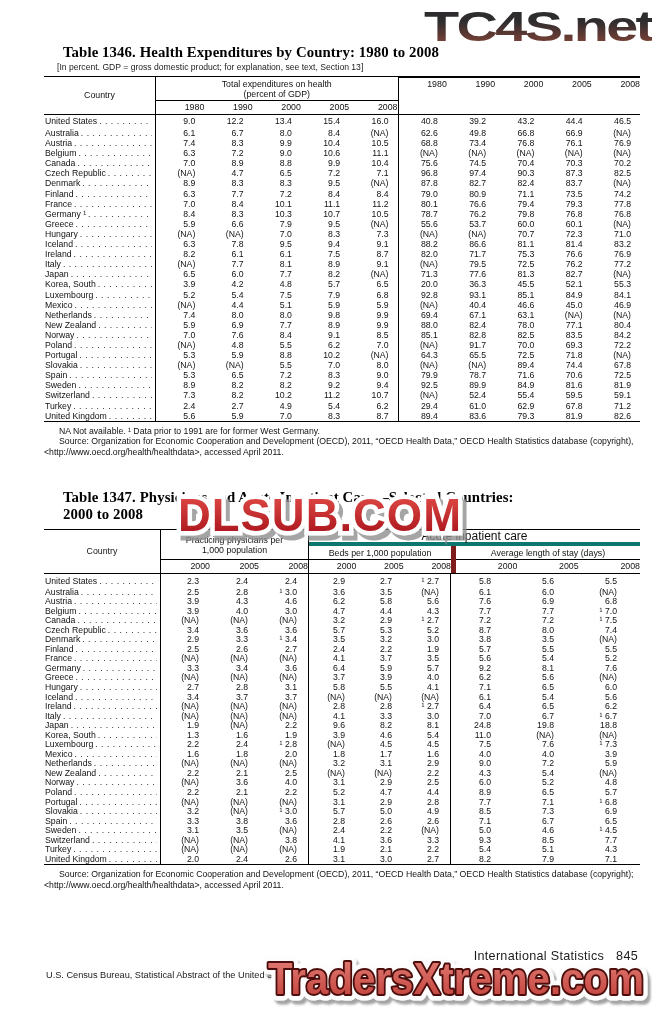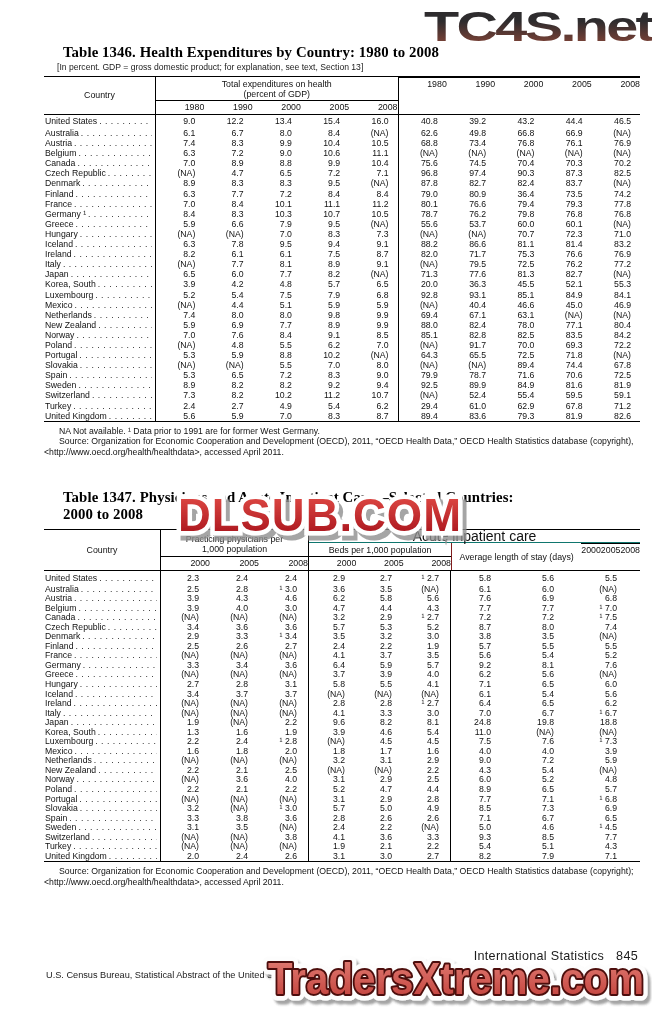--- a/index.html
+++ b/index.html
@@ -24,24 +24,24 @@
   .hc{display:flex;align-items:center;justify-content:center;font-size:8.8px}
   .hc.w46{width:111px}.hc.w47{width:116px}
   .grp{display:flex;flex-direction:column;border-left:1px solid #000}
   .grp.g46{width:242.5px}
   .grp.gphys{width:148px}
   .glbl{flex:1;display:flex;flex-direction:column;align-items:center;justify-content:center;
         text-align:center;font-size:8.8px;line-height:10px;padding:2px 2px 1px}
   .yrs{display:flex;border-top:1px solid #000}
   .yrs span{flex:1;text-align:right;font-size:8.8px;line-height:12.5px}
   .acute{flex:1;display:flex;flex-direction:column;border-left:1px solid #000}
-  .acute-lbl{text-align:center;font-size:14px;line-height:12px;border-bottom:1px solid #0f766e}
+  .acute-lbl{text-align:center;font-size:12px;line-height:12px;border-bottom:4px solid #0f766e}
   .acute-sub{display:flex;flex:1}
   .gbeds{width:142px;display:flex;flex-direction:column}
-  .gstay{flex:1;display:flex;flex-direction:row;border-left:1px solid #7f1d1d}
+  .gstay{flex:1;display:flex;flex-direction:column;border-left:5px solid #7f1d1d}
 
   
   .trow{display:flex;font-size:8.7px;line-height:10.1px;align-items:stretch}
   #t47 .trow{line-height:9.55px}
   .trow.us{font-weight:400;line-height:13.5px}
   #t47 .trow.us{line-height:14px}
   .trow.gap{line-height:7px}
   #t47 .trow.gap{line-height:9px}
   .gap .lead{visibility:hidden}
   .rc{display:flex;overflow:hidden}
@@ -267,21 +267,21 @@
             <div class="cg c46">
               <span class="cv">6.3</span>
               <span class="cv">7.7</span>
               <span class="cv">7.2</span>
               <span class="cv">8.4</span>
               <span class="cv">8.4</span>
             </div>
             <div class="cg c46">
               <span class="cv">79.0</span>
               <span class="cv">80.9</span>
-              <span class="cv">36.4</span>
+              <span class="cv">71.1</span>
               <span class="cv">73.5</span>
               <span class="cv">74.2</span>
             </div>
           </div>
           <div class="trow">
             <div class="rc w46">
               <span class="nm">France</span>
               <span class="lead">. . . . . . . . . . . . . . . . . . . . . . . . . . . . . . </span>
             </div>
             <div class="cg c46">

